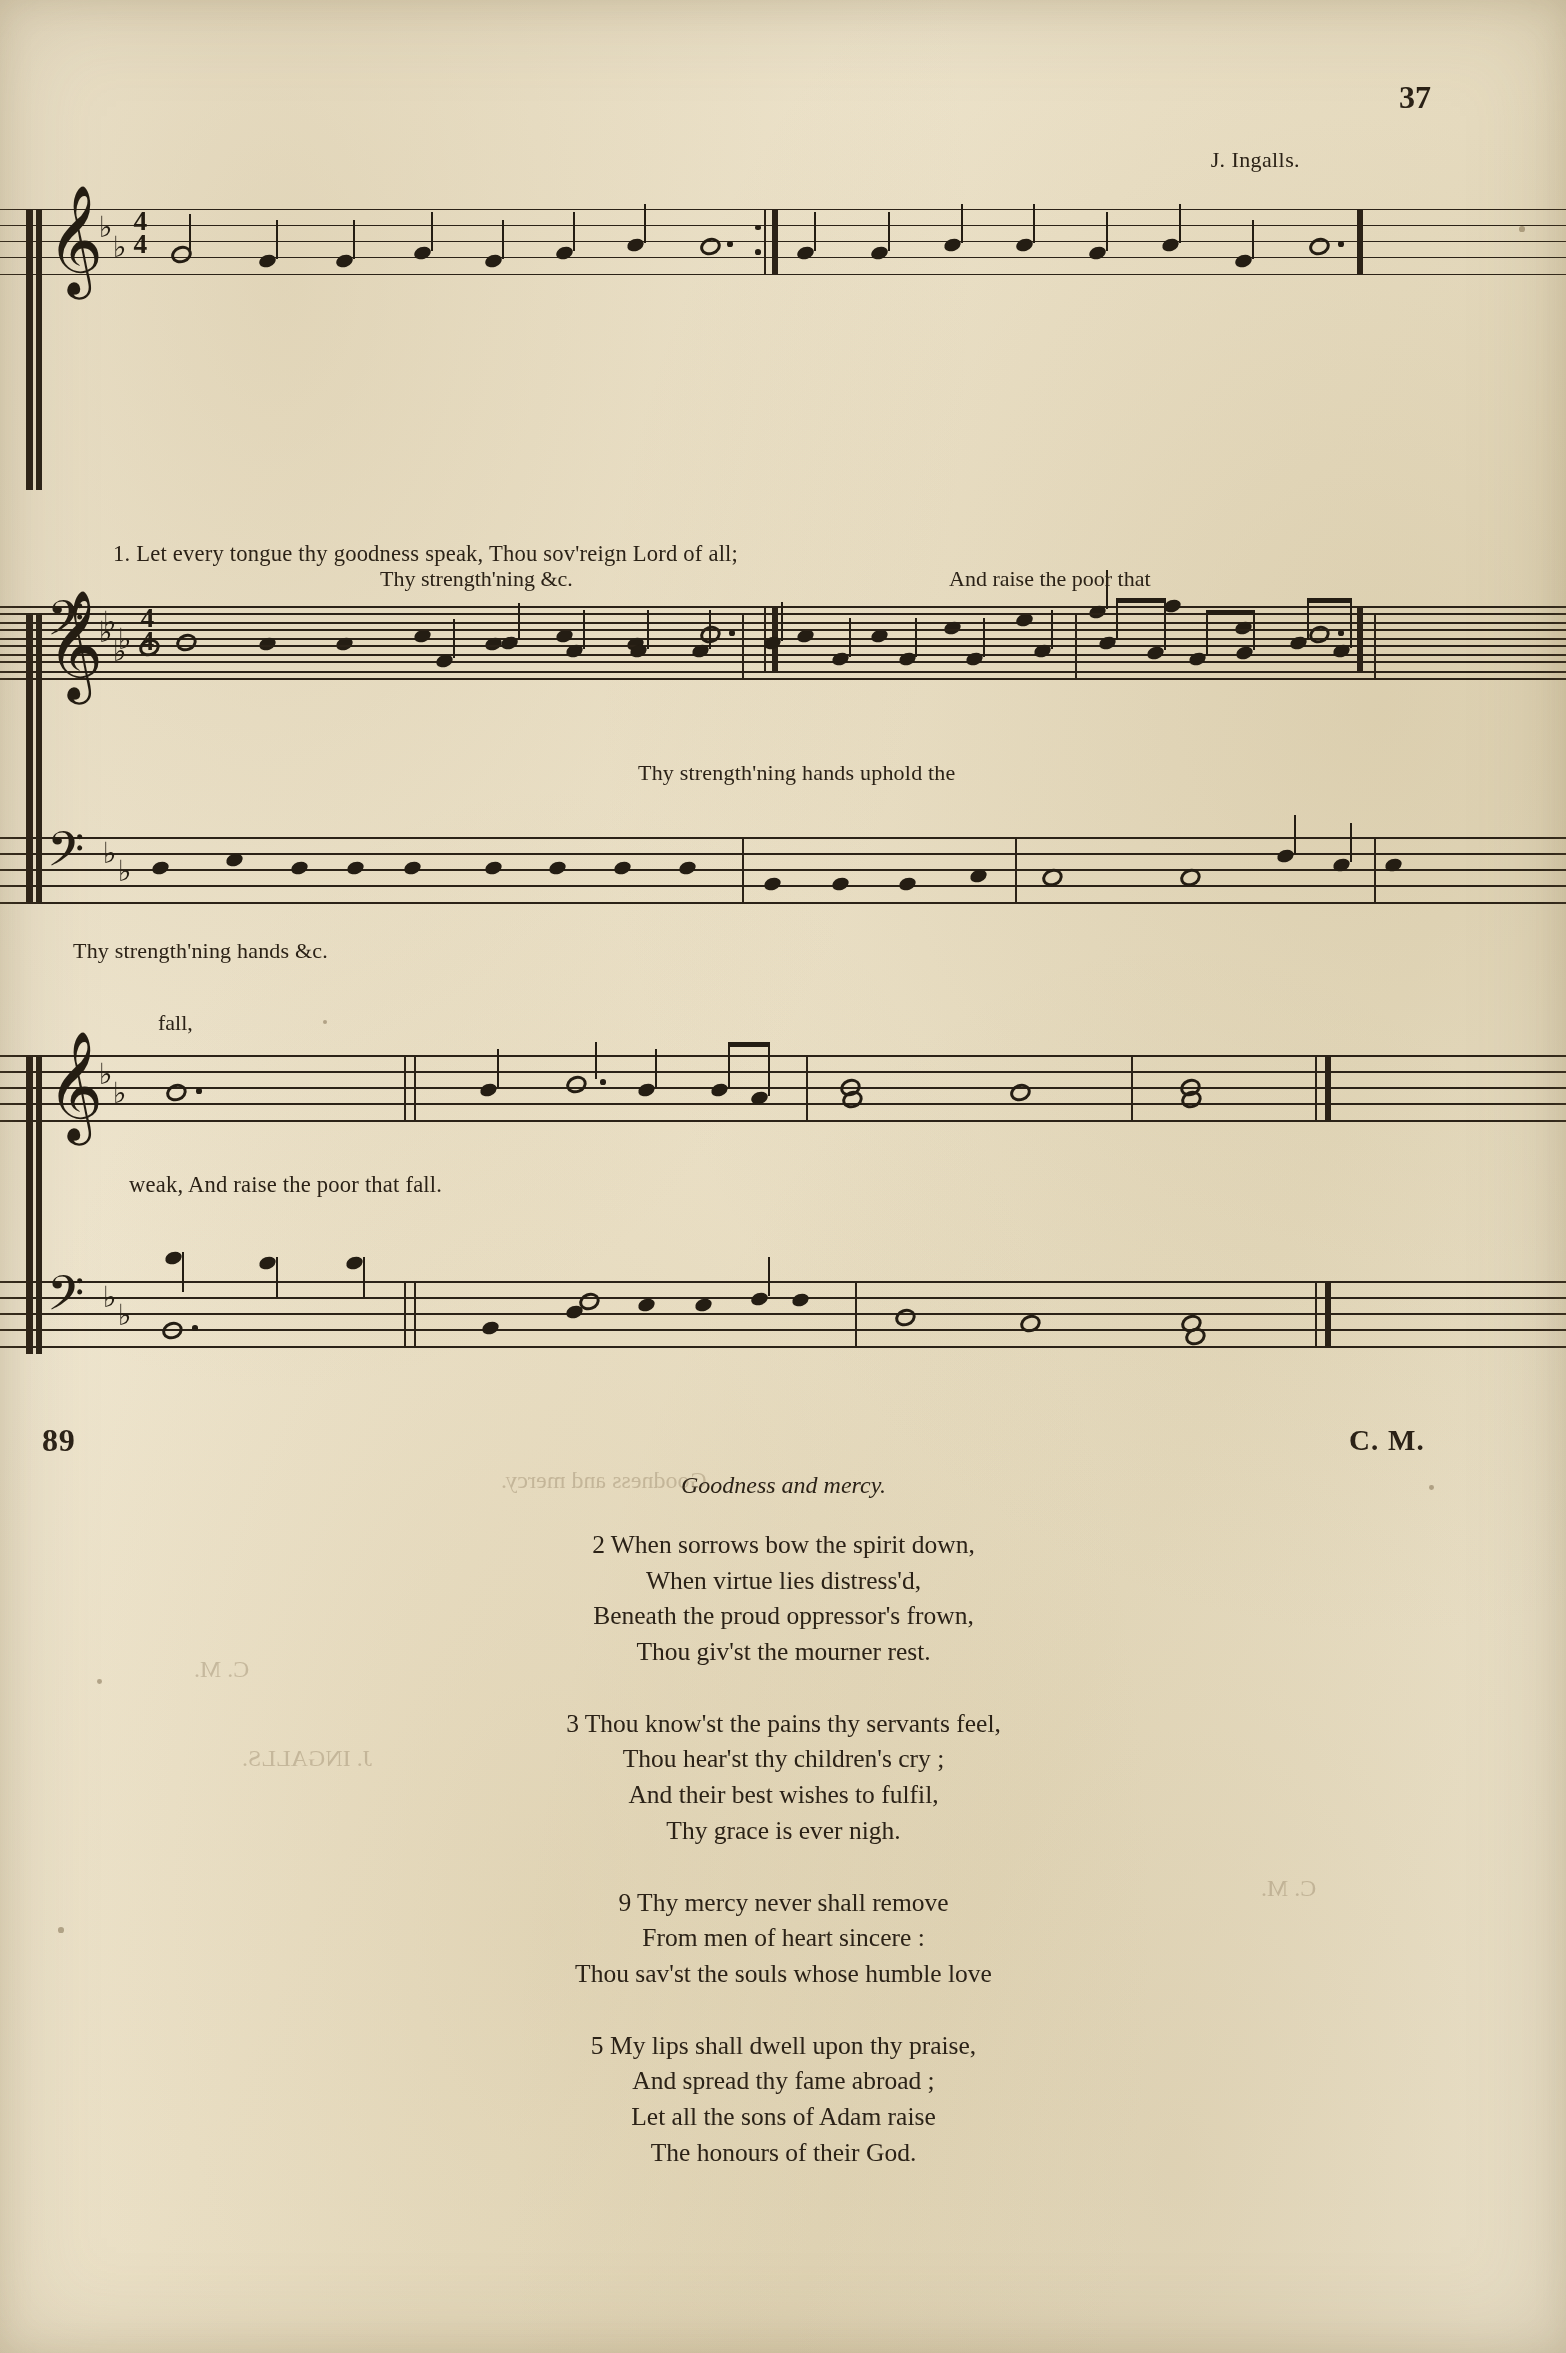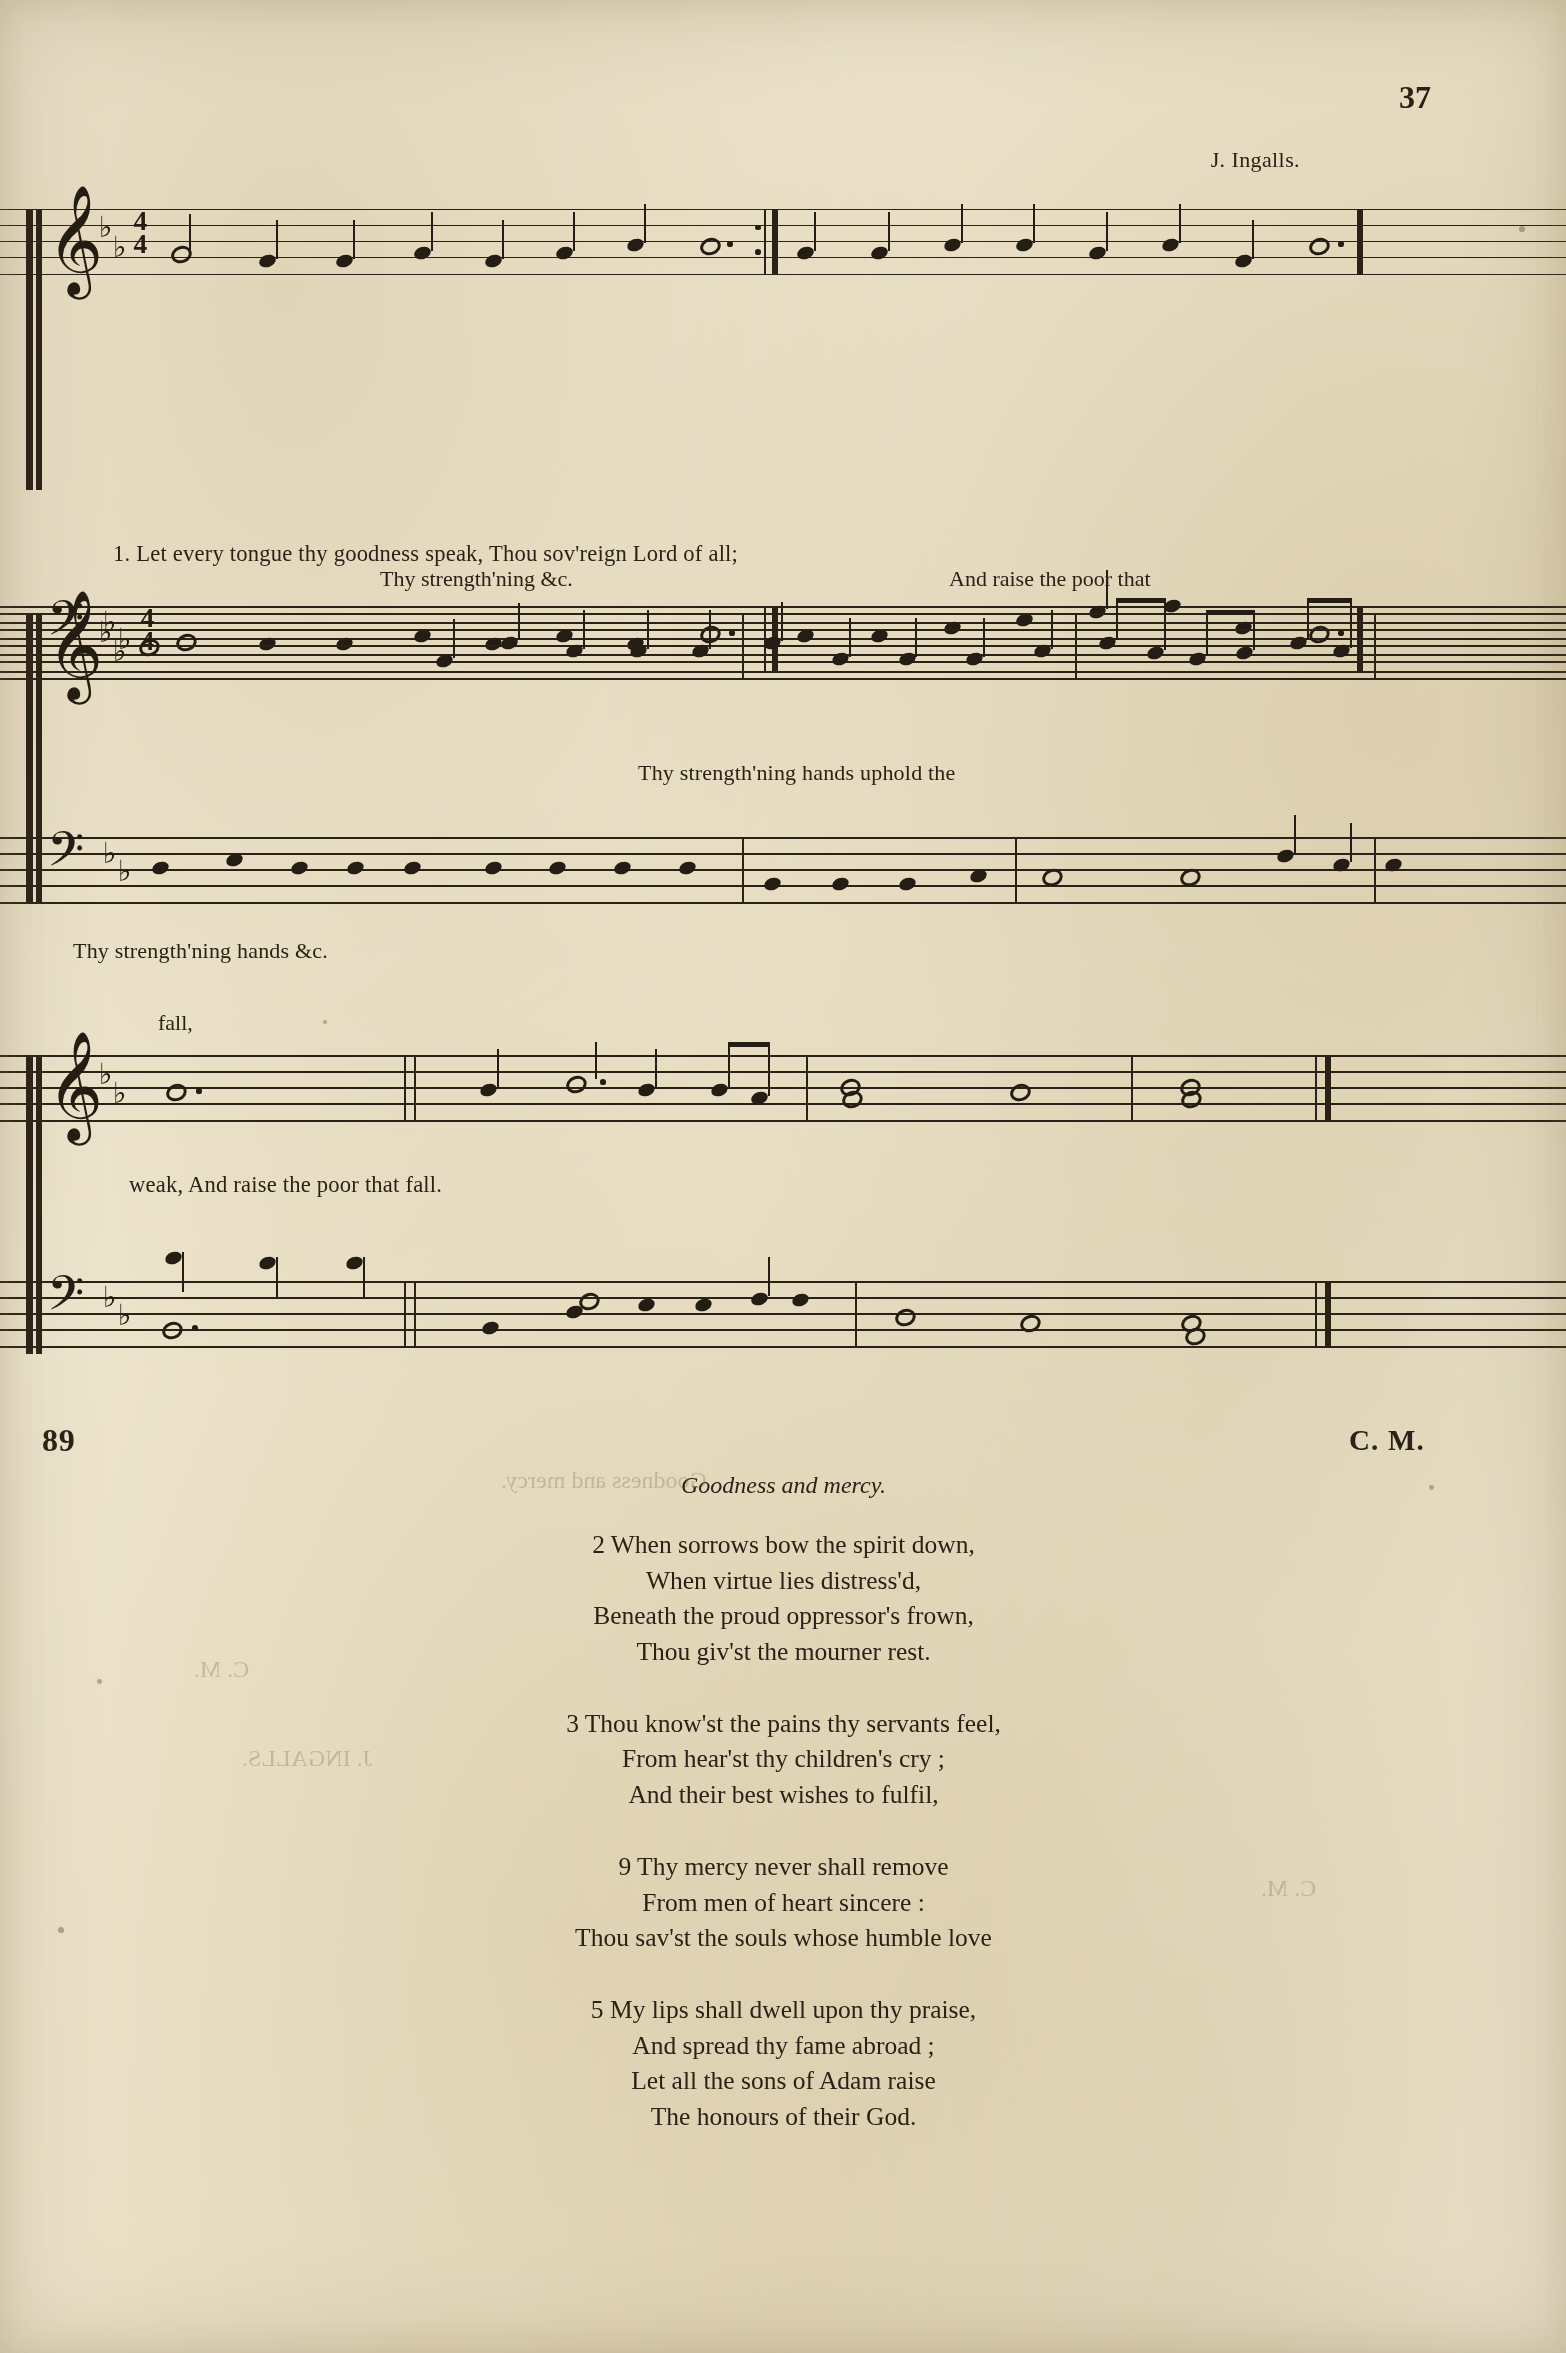--- a/index.html
+++ b/index.html
@@ -555,22 +555,23 @@
 
   <div class="verses">
     <p class="verse">
       <span class="ln">2 When sorrows bow the spirit down,</span>
       <span class="ln">When virtue lies distress'd,</span>
       <span class="ln">Beneath the proud oppressor's frown,</span>
       <span class="ln">Thou giv'st the mourner rest.</span>
     </p>
     <p class="verse">
       <span class="ln">3 Thou know'st the pains thy servants feel,</span>
-      <span class="ln">From hear'st thy children's cry ;</span>
+      <span class="ln">Thou hear'st thy children's cry ;</span>
       <span class="ln">And their best wishes to fulfil,</span>
+      <span class="ln">Thy grace is ever nigh.</span>
     </p>
     <p class="verse">
       <span class="ln">9 Thy mercy never shall remove</span>
       <span class="ln">From men of heart sincere :</span>
       <span class="ln">Thou sav'st the souls whose humble love</span>
     </p>
     <p class="verse">
       <span class="ln">5 My lips shall dwell upon thy praise,</span>
       <span class="ln">And spread thy fame abroad ;</span>
       <span class="ln">Let all the sons of Adam raise</span>

